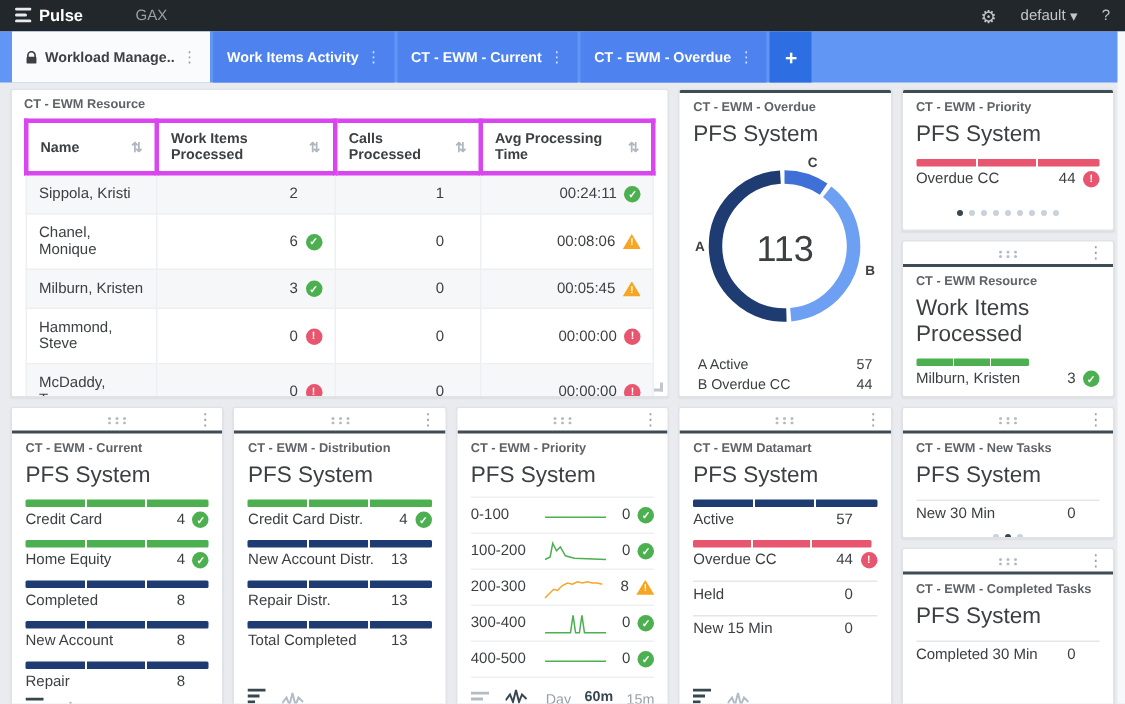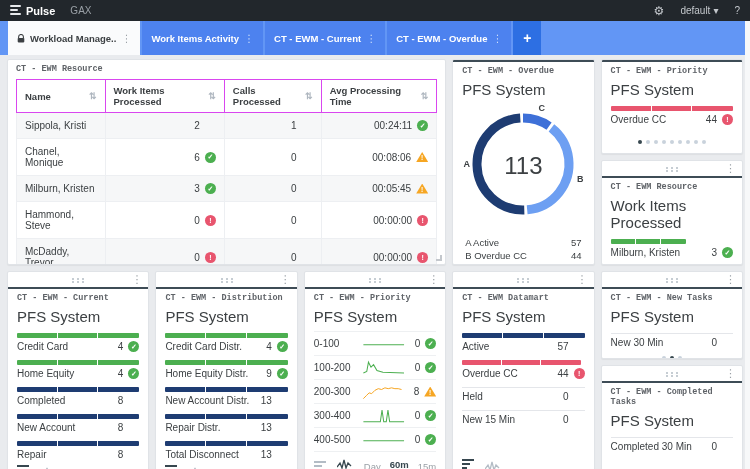--- a/index.html
+++ b/index.html
@@ -1,21 +1,21 @@
 <!DOCTYPE html>
 <html><head>
 <meta charset="utf-8">
 <style>
   * { margin:0; padding:0; box-sizing:border-box; }
   html,body { width:750px; height:469px; overflow:hidden; font-family:"Liberation Sans", sans-serif; background:#e9ebee; }
 
   
   .topbar { height:21px; background:#22272c; display:flex; align-items:center; padding:0 10px; gap:8px; }
   .brand { color:#fff; font-size:11px; font-weight:bold; display:flex; align-items:flex-start; gap:5px; }
-  .nav-gax { color:#9aa0a6; font-size:10px; margin-left:7px; }
+  .nav-gax { color:#9aa0a6; font-size:10px; margin-left:27px; }
   .topbar-right { margin-left:auto; display:flex; align-items:center; gap:16px; color:#c3c7cc; font-size:10px; }
   .gear { font-size:12px; line-height:1; }
   .profile { display:flex; gap:3px; align-items:center; }
 
   
   .tabbar { height:34px; background:#6296f5; display:flex; align-items:stretch; padding-left:8px; gap:2px; }
   .tab { background:#4d82ef; color:#fff; font-size:9.5px; font-weight:bold; display:flex; align-items:center; gap:5px; padding:0 9px; min-width:112px; justify-content:center; cursor:pointer; white-space:nowrap; }
   .tab .kebab { color:#cfe0fb; font-size:10px; font-weight:normal; }
   .tab.active { background:#fafbfc; color:#3c4043; }
   .tab.active .kebab { color:#9aa0a6; }
@@ -28,26 +28,26 @@
   .stack > .h-fixed-nt { flex:0 0 88px; }
   .stack > .h-flex { flex:1 1 auto; }
 
   .card { background:#fff; border:1px solid #e0e3e7; border-radius:2px; box-shadow:0 1px 1px rgba(0,0,0,.05); display:flex; flex-direction:column; padding:0 9px 5px; position:relative; overflow:hidden; }
   .table-card { grid-column:1 / 4; padding:0 8px; }
 
   .card-handle { height:12px; display:flex; align-items:center; position:relative; margin:2px 0 1px; flex-shrink:0; }
   .grip { margin:0 auto; line-height:0; cursor:grab; }
   .kebab-btn { position:absolute; right:-3px; top:-1px; font-size:11px; color:#9aa0a6; cursor:pointer; }
   .card-top { height:2px; background:#3e4c56; margin:0 -9px; flex-shrink:0; }
-  .card-label { font-size:8.5px; font-weight:bold; color:#5f6368; margin-top:4px; flex-shrink:0;font-family:Liberation Mono, monospace; }
+  .card-label { font-size:8.5px; font-weight:bold; color:#5f6368; margin-top:4px; flex-shrink:0; }
   .card-title { font-size:15px; color:#3c4043; margin-top:5px; flex-shrink:0; }
 
   
   .res-table { width:100%; border-collapse:collapse; margin-top:5px; font-size:10px; }
-  .res-table th { font-size:9.5px; font-weight:bold; color:#3c4043; text-align:left; padding:5px 8px; border:1px solid #d946ef; cursor:pointer; }
+  .res-table th { font-size:9.5px; font-weight:bold; color:#3c4043; text-align:left; padding:5px 8px; border:3px solid #d946ef; cursor:pointer; }
   .th-flex { display:flex; justify-content:space-between; align-items:center; gap:4px; }
   .sort { color:#aeb6bf; font-size:9px; }
   .res-table td { padding:7px 8px; border:1px solid #edeff2; color:#3c4043; }
   .res-table tr.alt td { background:#f6f7f8; }
   td.num .cellwrap { display:flex; justify-content:flex-end; align-items:center; }
   .resize-corner { position:absolute; right:3px; bottom:3px; width:6px; height:6px; border-right:2px solid #c3c7cc; border-bottom:2px solid #c3c7cc; cursor:nwse-resize; }
 
   
   .status { display:inline-flex; width:11px; height:11px; border-radius:50%; align-items:center; justify-content:center; color:#fff; font-size:7px; font-weight:bold; margin-left:5px; flex-shrink:0; }
   .status.ok  { background:#4caf50; }
@@ -466,47 +466,39 @@
     <div class="card-rows">
         <div class="kpi-row">
           <div class="kpi-bar" style="width:100%;background:linear-gradient(90deg, #4caf50 0 32.5%, #fff 32.5% 33.6%, #4caf50 33.6% 65.5%, #fff 65.5% 66.6%, #4caf50 66.6% 100%)"></div>
            <div class="kpi-line">
             <span>Credit Card Distr.</span>
             <span class="kpi-val">4</span>
             <span class="status ok">✓</span>
           </div>
          </div>
         <div class="kpi-row">
-          <div class="kpi-bar" style="width:100%;background:linear-gradient(90deg, #4caf50 0 32.5%, #fff 32.5% 33.6%, #4caf50 33.6% 65.5%, #fff 65.5% 66.6%, #4caf50 66.6% 100%)"></div>
-           <div class="kpi-line">
-            <span>Home Equity Distr.</span>
-            <span class="kpi-val">9</span>
-            <span class="status ok">✓</span>
-          </div>
-         </div>
-        <div class="kpi-row">
           <div class="kpi-bar" style="width:100%;background:linear-gradient(90deg, #1e3c72 0 32.5%, #fff 32.5% 33.6%, #1e3c72 33.6% 65.5%, #fff 65.5% 66.6%, #1e3c72 66.6% 100%)"></div>
            <div class="kpi-line">
             <span>New Account Distr.</span>
             <span class="kpi-val">13</span>
             <span class="status none"></span>
           </div>
          </div>
         <div class="kpi-row">
           <div class="kpi-bar" style="width:100%;background:linear-gradient(90deg, #1e3c72 0 32.5%, #fff 32.5% 33.6%, #1e3c72 33.6% 65.5%, #fff 65.5% 66.6%, #1e3c72 66.6% 100%)"></div>
            <div class="kpi-line">
             <span>Repair Distr.</span>
             <span class="kpi-val">13</span>
             <span class="status none"></span>
           </div>
          </div>
         <div class="kpi-row">
           <div class="kpi-bar" style="width:100%;background:linear-gradient(90deg, #1e3c72 0 32.5%, #fff 32.5% 33.6%, #1e3c72 33.6% 65.5%, #fff 65.5% 66.6%, #1e3c72 66.6% 100%)"></div>
            <div class="kpi-line">
-            <span>Total Disconnect</span>
+            <span>Total Completed</span>
             <span class="kpi-val">13</span>
             <span class="status none"></span>
           </div>
          </div>
       </div>
 
     <div class="card-footer">
         <span class="ft-icon active"><svg width="13" height="10" viewBox="0 0 13 10">
             <rect width="12" height="2" y="0" fill="currentColor"></rect>
             <rect width="8" height="2" y="4" fill="currentColor"></rect>

